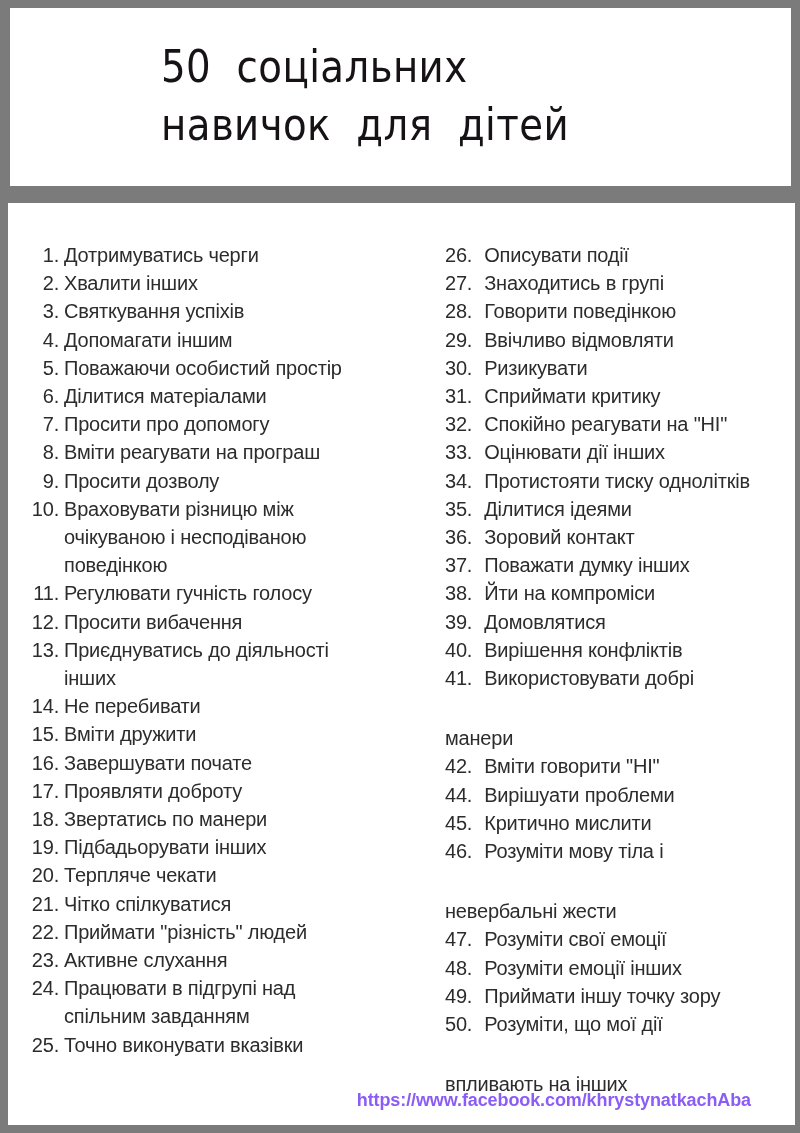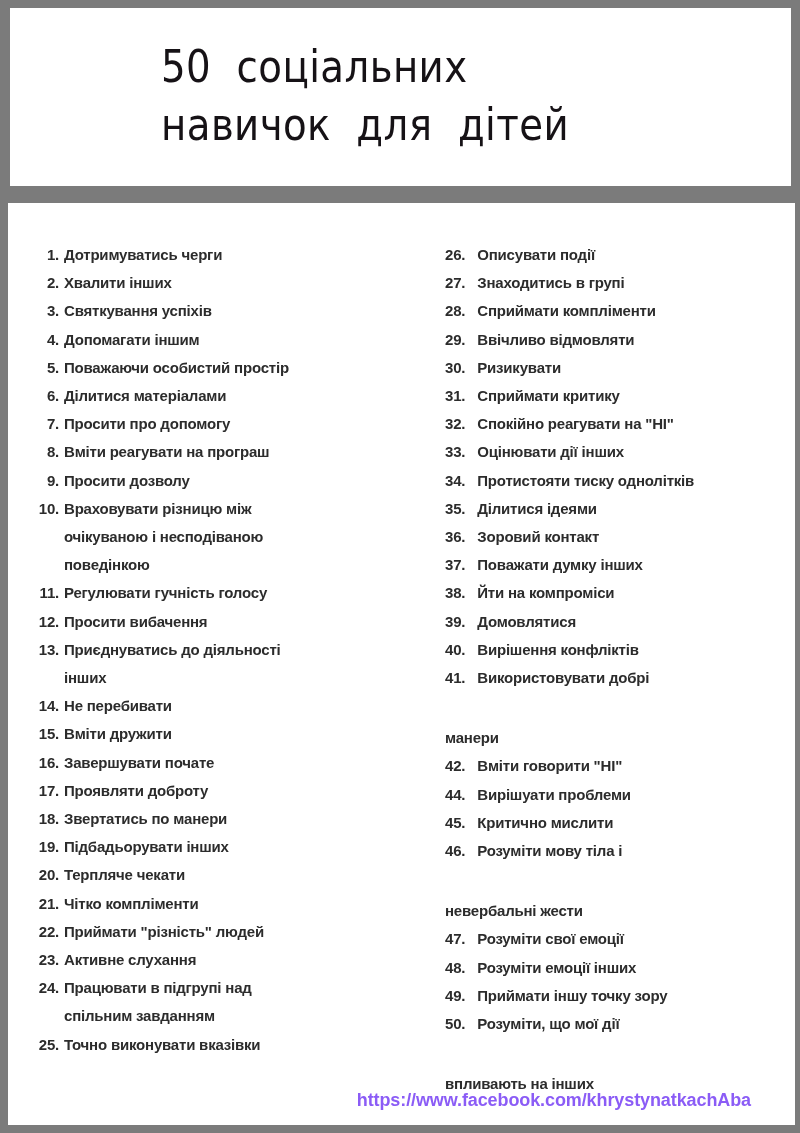--- a/index.html
+++ b/index.html
@@ -34,24 +34,24 @@
       position: absolute;
       left: 8px; top: 203px;
       width: 787px; height: 922px;
       background: #ffffff;
     }
     .col {
       position: absolute;
       top: 38px;
       list-style: none;
       margin: 0; padding: 0;
-      font-size: 15px;
+      font-size: 20px;
       line-height: 28.2px;
       color: #2c2c2c;
-      font-weight: bold;
+      font-weight: normal;
       letter-spacing: -0.2px;
     }
     .col li { position: relative; }
     .col-left { left: 0px; width: 395px; }
     .col-right { left: 437px; width: 345px; }
     .col-left .num {
       display: inline-block;
       width: 56px;
       text-align: right;
       padding-right: 5px;
@@ -95,30 +95,30 @@
       <li><span class="num">11.</span><span class="txt">Регулювати гучність голосу</span></li>
       <li><span class="num">12.</span><span class="txt">Просити вибачення</span></li>
       <li><span class="num">13.</span><span class="txt">Приєднуватись до діяльності</span><span class="cont">інших</span></li>
       <li><span class="num">14.</span><span class="txt">Не перебивати</span></li>
       <li><span class="num">15.</span><span class="txt">Вміти дружити</span></li>
       <li><span class="num">16.</span><span class="txt">Завершувати почате</span></li>
       <li><span class="num">17.</span><span class="txt">Проявляти доброту</span></li>
       <li><span class="num">18.</span><span class="txt">Звертатись по манери</span></li>
       <li><span class="num">19.</span><span class="txt">Підбадьорувати інших</span></li>
       <li><span class="num">20.</span><span class="txt">Терпляче чекати</span></li>
-      <li><span class="num">21.</span><span class="txt">Чітко компліменти</span></li>
+      <li><span class="num">21.</span><span class="txt">Чітко спілкуватися</span></li>
       <li><span class="num">22.</span><span class="txt">Приймати "різність" людей</span></li>
       <li><span class="num">23.</span><span class="txt">Активне слухання</span></li>
       <li><span class="num">24.</span><span class="txt">Працювати в підгрупі над</span><span class="cont">спільним завданням</span></li>
       <li><span class="num">25.</span><span class="txt">Точно виконувати вказівки</span></li>
     </ol>
   <ol class="col col-right" id="col-right">
       <li><span class="num">26.</span><span class="txt">Описувати події</span></li>
       <li><span class="num">27.</span><span class="txt">Знаходитись в групі</span></li>
-      <li><span class="num">28.</span><span class="txt">Сприймати компліменти</span></li>
+      <li><span class="num">28.</span><span class="txt">Говорити поведінкою</span></li>
       <li><span class="num">29.</span><span class="txt">Ввічливо відмовляти</span></li>
       <li><span class="num">30.</span><span class="txt">Ризикувати</span></li>
       <li><span class="num">31.</span><span class="txt">Сприймати критику</span></li>
       <li><span class="num">32.</span><span class="txt">Спокійно реагувати на "НІ"</span></li>
       <li><span class="num">33.</span><span class="txt">Оцінювати дії інших</span></li>
       <li><span class="num">34.</span><span class="txt">Протистояти тиску однолітків</span></li>
       <li><span class="num">35.</span><span class="txt">Ділитися ідеями</span></li>
       <li><span class="num">36.</span><span class="txt">Зоровий контакт</span></li>
       <li><span class="num">37.</span><span class="txt">Поважати думку інших</span></li>
       <li><span class="num">38.</span><span class="txt">Йти на компроміси</span></li>

